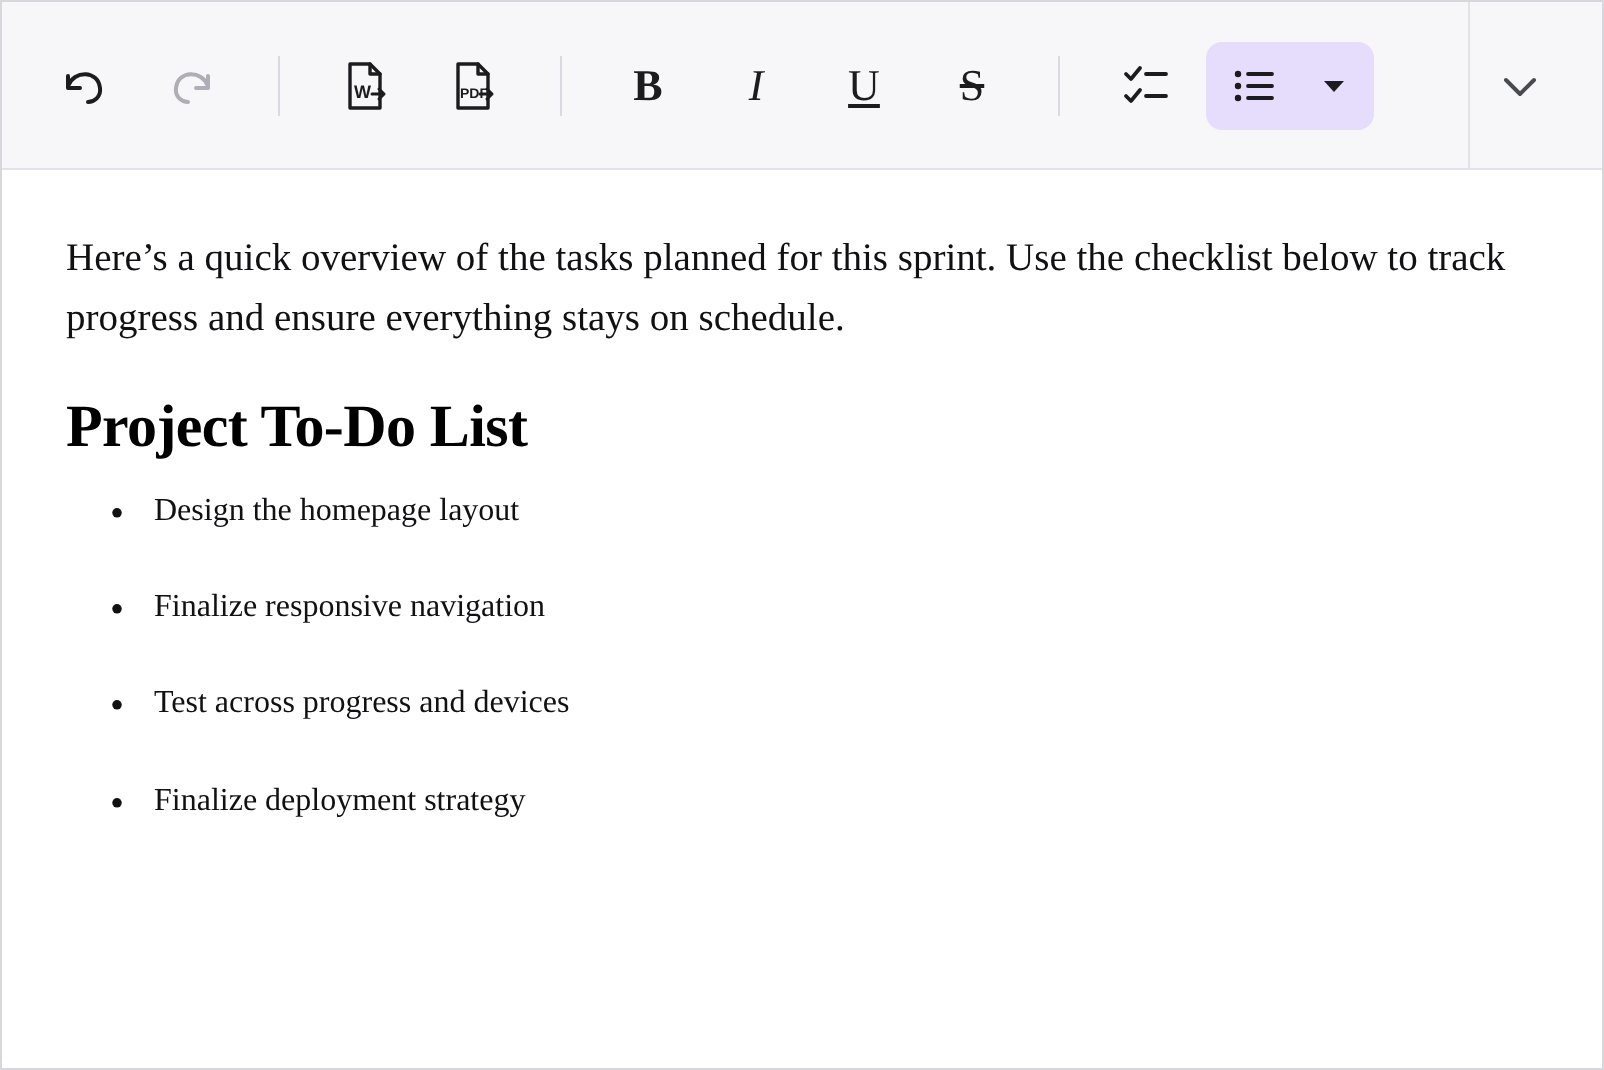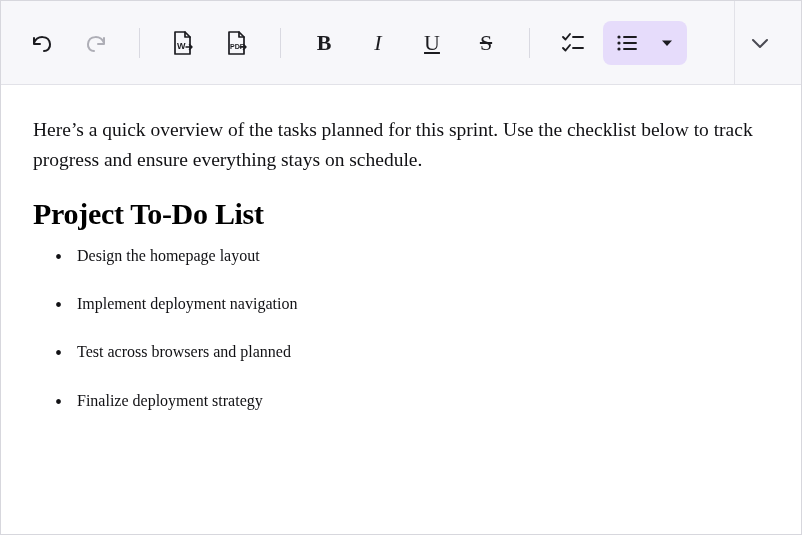--- a/index.html
+++ b/index.html
@@ -248,19 +248,19 @@
         </svg>
       </span>
     </button>
   </div>
 
   <div class="doc">
     <p class="intro">Here’s a quick overview of the tasks planned for this sprint. Use the checklist below to track progress and ensure everything stays on schedule.</p>
     <h1 class="doc-title">Project To-Do List</h1>
     <ul class="todo">
       <li>Design the homepage layout</li>
-      <li>Implement deployment navigation</li>
-      <li>Test across browsers and planned</li>
+      <li>Finalize responsive navigation</li>
+      <li>Test across progress and devices</li>
       <li>Finalize deployment strategy</li>
     </ul>
   </div>
 
 </div>
 
 </body></html>

